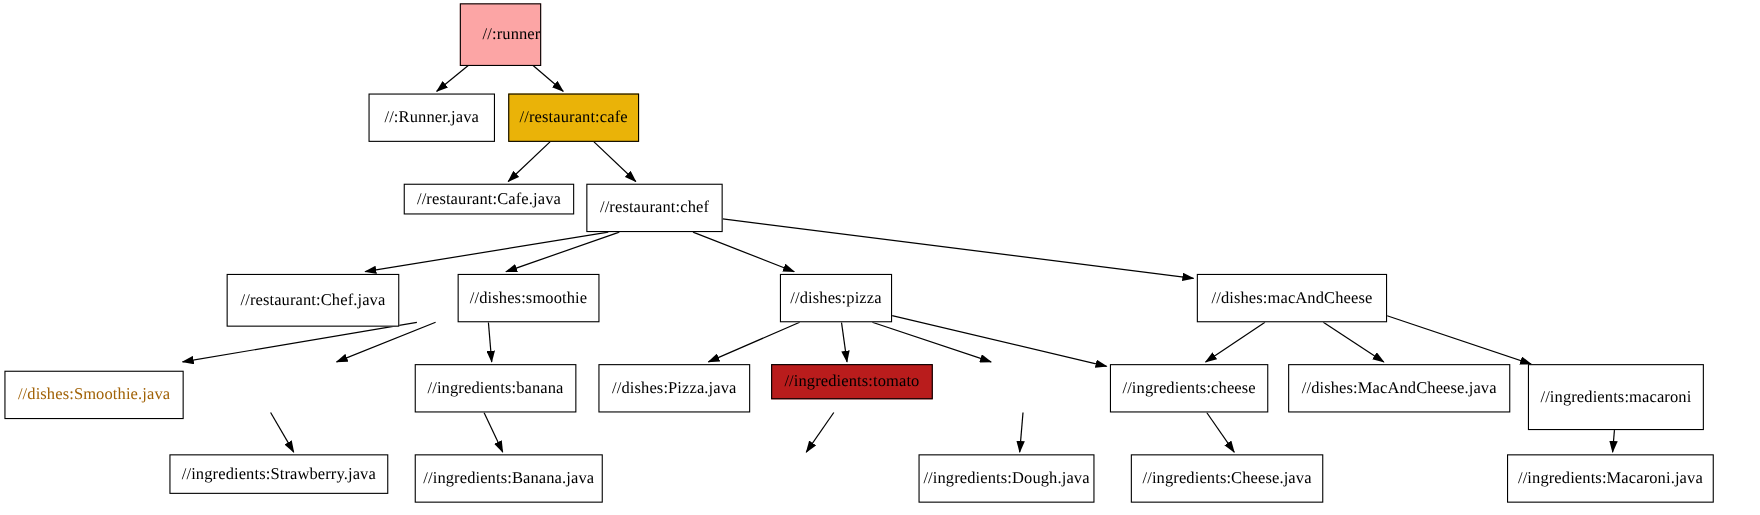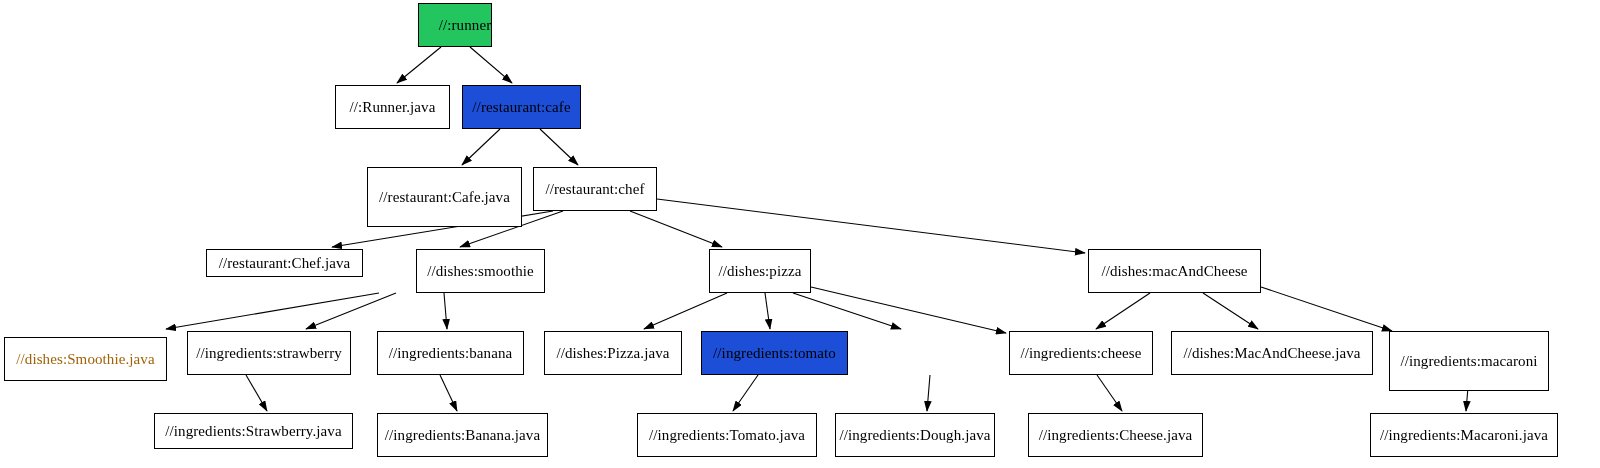--- a/index.html
+++ b/index.html
@@ -81,80 +81,74 @@
         <line x1="1261" y1="287" x2="1392" y2="331" stroke="#000000" stroke-width="1.1" marker-end="url(#arrowhead)"></line>
         <line x1="246" y1="375" x2="267" y2="411" stroke="#000000" stroke-width="1.1" marker-end="url(#arrowhead)"></line>
         <line x1="440" y1="375" x2="457" y2="411" stroke="#000000" stroke-width="1.1" marker-end="url(#arrowhead)"></line>
         <line x1="758" y1="375" x2="733" y2="411" stroke="#000000" stroke-width="1.1" marker-end="url(#arrowhead)"></line>
         <line x1="930" y1="375" x2="927" y2="411" stroke="#000000" stroke-width="1.1" marker-end="url(#arrowhead)"></line>
         <line x1="1097" y1="375" x2="1122" y2="411" stroke="#000000" stroke-width="1.1" marker-end="url(#arrowhead)"></line>
         <line x1="1469" y1="375" x2="1466" y2="411" stroke="#000000" stroke-width="1.1" marker-end="url(#arrowhead)"></line>
       </g>
   </svg>
   <div id="node-layer">
-      <div class="graph-node" style="left: 418px; top: 3px; width: 74px; height: 44px; border-color: rgb(0, 0, 0); background: #22c55e; color: rgb(0, 0, 0); padding-left: 20px;">
+      <div class="graph-node" style="left: 418px; top: 3px; width: 74px; height: 57px; border-color: rgb(0, 0, 0); background: #fca5a5; color: rgb(0, 0, 0); padding-left: 20px;">
         <span class="node-label">//:runner</span>
       </div>
       <div class="graph-node" style="left: 335px; top: 85px; width: 115px; height: 44px; border-color: rgb(0, 0, 0); background: rgb(255, 255, 255); color: rgb(0, 0, 0);">
         <span class="node-label">//:Runner.java</span>
       </div>
-      <div class="graph-node" style="left: 462px; top: 85px; width: 119px; height: 44px; border-color: rgb(0, 0, 0); background: #1d4ed8; color: rgb(0, 0, 0);">
+      <div class="graph-node" style="left: 462px; top: 85px; width: 119px; height: 44px; border-color: rgb(0, 0, 0); background: #eab308; color: rgb(0, 0, 0);">
         <span class="node-label">//restaurant:cafe</span>
       </div>
-      <div class="graph-node" style="left: 367px; top: 167px; width: 155px; height: 60px; border-color: rgb(0, 0, 0); background: rgb(255, 255, 255); color: rgb(0, 0, 0);">
+      <div class="graph-node" style="left: 367px; top: 167px; width: 155px; height: 28px; border-color: rgb(0, 0, 0); background: rgb(255, 255, 255); color: rgb(0, 0, 0);">
         <span class="node-label">//restaurant:Cafe.java</span>
       </div>
       <div class="graph-node" style="left: 533px; top: 167px; width: 124px; height: 44px; border-color: rgb(0, 0, 0); background: rgb(255, 255, 255); color: rgb(0, 0, 0);">
         <span class="node-label">//restaurant:chef</span>
       </div>
-      <div class="graph-node" style="left: 206px; top: 249px; width: 157px; height: 28px; border-color: rgb(0, 0, 0); background: rgb(255, 255, 255); color: rgb(0, 0, 0);">
+      <div class="graph-node" style="left: 206px; top: 249px; width: 157px; height: 48px; border-color: rgb(0, 0, 0); background: rgb(255, 255, 255); color: rgb(0, 0, 0);">
         <span class="node-label">//restaurant:Chef.java</span>
       </div>
       <div class="graph-node" style="left: 377px; top: 249px; width: 129px; height: 44px; border-color: rgb(0, 0, 0); background: rgb(255, 255, 255); color: rgb(0, 0, 0); margin-left: 39px;">
         <span class="node-label">//dishes:smoothie</span>
       </div>
       <div class="graph-node" style="left: 709px; top: 249px; width: 102px; height: 44px; border-color: rgb(0, 0, 0); background: rgb(255, 255, 255); color: rgb(0, 0, 0);">
         <span class="node-label">//dishes:pizza</span>
       </div>
       <div class="graph-node" style="left: 1088px; top: 249px; width: 173px; height: 44px; border-color: rgb(0, 0, 0); background: rgb(255, 255, 255); color: rgb(0, 0, 0);">
         <span class="node-label">//dishes:macAndCheese</span>
       </div>
       <div class="graph-node" style="left: 4px; top: 313px; width: 163px; height: 44px; border-color: rgb(0, 0, 0); background: rgb(255, 255, 255); color: #a16207; margin-top: 24px;">
         <span class="node-label">//dishes:Smoothie.java</span>
       </div>
-      <div class="graph-node" style="left: 187px; top: 331px; width: 164px; height: 44px; border-color: rgb(0, 0, 0); background: rgb(255, 255, 255); color: rgb(0, 0, 0);">
-        <span class="node-label">//ingredients:strawberry</span>
-      </div>
       <div class="graph-node" style="left: 377px; top: 331px; width: 147px; height: 44px; border-color: rgb(0, 0, 0); background: rgb(255, 255, 255); color: rgb(0, 0, 0);">
         <span class="node-label">//ingredients:banana</span>
       </div>
       <div class="graph-node" style="left: 544px; top: 331px; width: 138px; height: 44px; border-color: rgb(0, 0, 0); background: rgb(255, 255, 255); color: rgb(0, 0, 0); font-family: Liberation Serif, serif;">
         <span class="node-label">//dishes:Pizza.java</span>
       </div>
-      <div class="graph-node" style="left: 701px; top: 331px; width: 147px; height: 44px; border-color: rgb(0, 0, 0); background: #1d4ed8; color: rgb(0, 0, 0); justify-content: center;">
+      <div class="graph-node" style="left: 701px; top: 331px; width: 147px; height: 32px; border-color: rgb(0, 0, 0); background: #b91c1c; color: rgb(0, 0, 0); justify-content: center;">
         <span class="node-label">//ingredients:tomato</span>
       </div>
       <div class="graph-node" style="left: 1009px; top: 331px; width: 144px; height: 44px; border-color: rgb(0, 0, 0); background: rgb(255, 255, 255); color: rgb(0, 0, 0);">
         <span class="node-label">//ingredients:cheese</span>
       </div>
       <div class="graph-node" style="left: 1171px; top: 331px; width: 202px; height: 44px; border-color: rgb(0, 0, 0); background: rgb(255, 255, 255); color: rgb(0, 0, 0);">
         <span class="node-label">//dishes:MacAndCheese.java</span>
       </div>
       <div class="graph-node" style="left: 1389px; top: 331px; width: 160px; height: 60px; border-color: rgb(0, 0, 0); background: rgb(255, 255, 255); color: rgb(0, 0, 0);">
         <span class="node-label">//ingredients:macaroni</span>
       </div>
       <div class="graph-node" style="left: 154px; top: 413px; width: 199px; height: 36px; border-color: rgb(0, 0, 0); background: rgb(255, 255, 255); color: rgb(0, 0, 0);">
         <span class="node-label">//ingredients:Strawberry.java</span>
       </div>
       <div class="graph-node" style="left: 377px; top: 413px; width: 171px; height: 44px; border-color: rgb(0, 0, 0); background: rgb(255, 255, 255); color: rgb(0, 0, 0);">
         <span class="node-label">//ingredients:Banana.java</span>
       </div>
-      <div class="graph-node" style="left: 637px; top: 413px; width: 180px; height: 44px; border-color: rgb(0, 0, 0); background: rgb(255, 255, 255); color: rgb(0, 0, 0);">
-        <span class="node-label">//ingredients:Tomato.java</span>
-      </div>
       <div class="graph-node" style="left: 835px; top: 413px; width: 160px; height: 44px; border-color: rgb(0, 0, 0); background: rgb(255, 255, 255); color: rgb(0, 0, 0);">
         <span class="node-label">//ingredients:Dough.java</span>
       </div>
       <div class="graph-node" style="left: 1028px; top: 413px; width: 175px; height: 44px; border-color: rgb(0, 0, 0); background: rgb(255, 255, 255); color: rgb(0, 0, 0);">
         <span class="node-label">//ingredients:Cheese.java</span>
       </div>
       <div class="graph-node" style="left: 1370px; top: 413px; width: 188px; height: 44px; border-color: rgb(0, 0, 0); background: rgb(255, 255, 255); color: rgb(0, 0, 0);">
         <span class="node-label">//ingredients:Macaroni.java</span>
       </div>
     </div>

